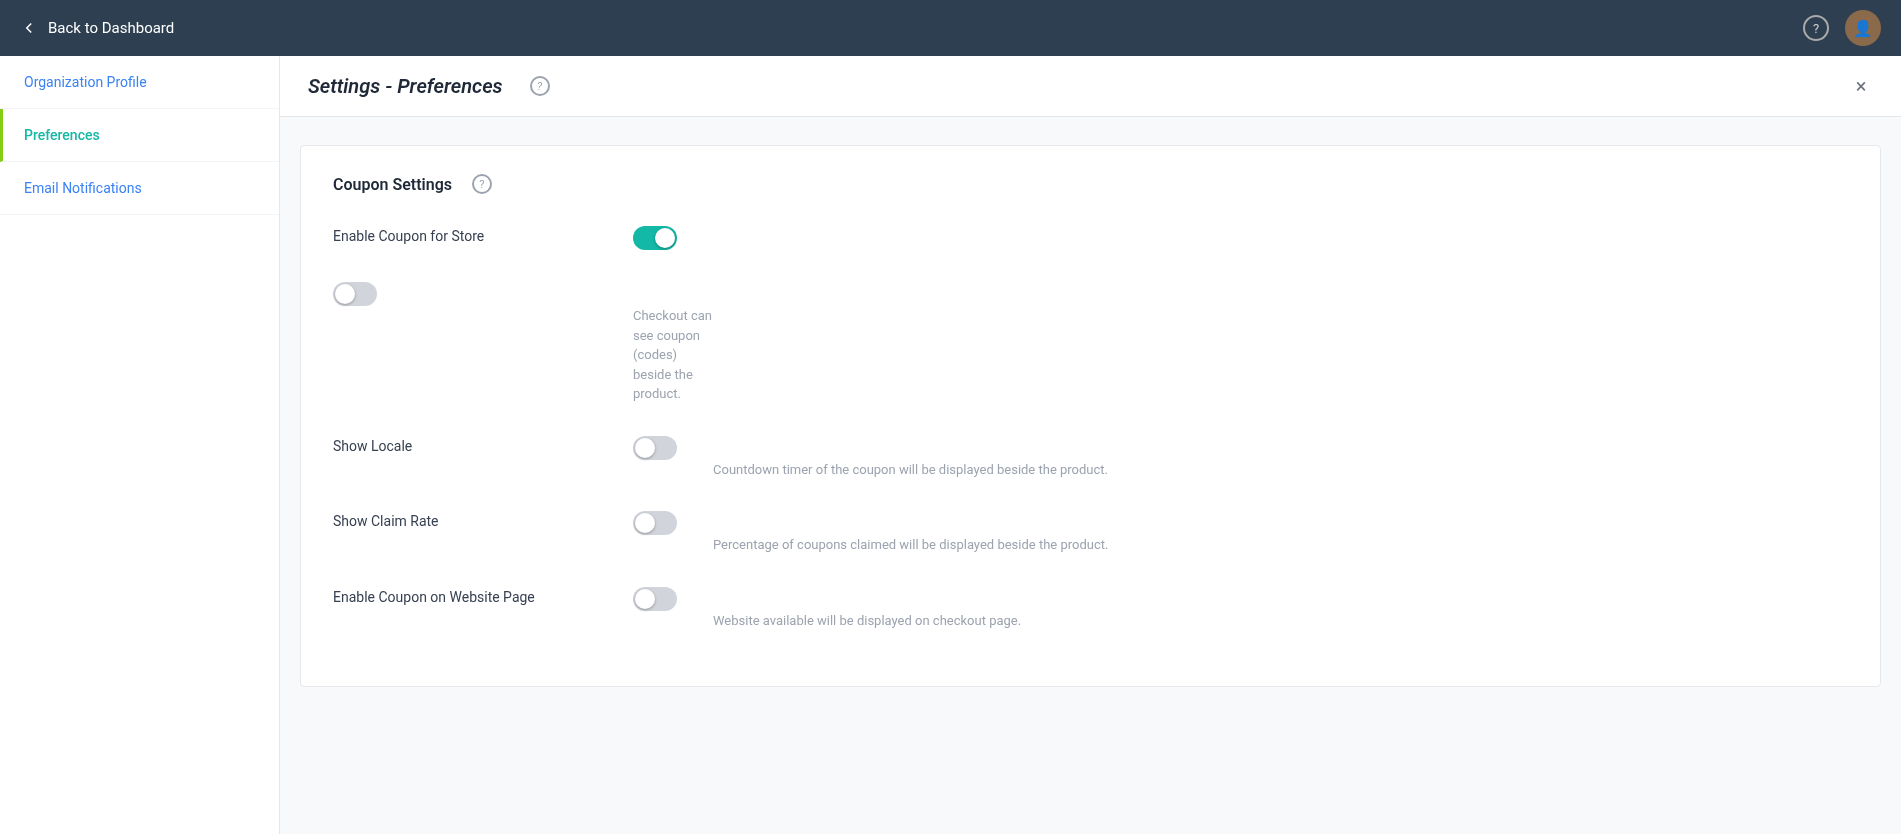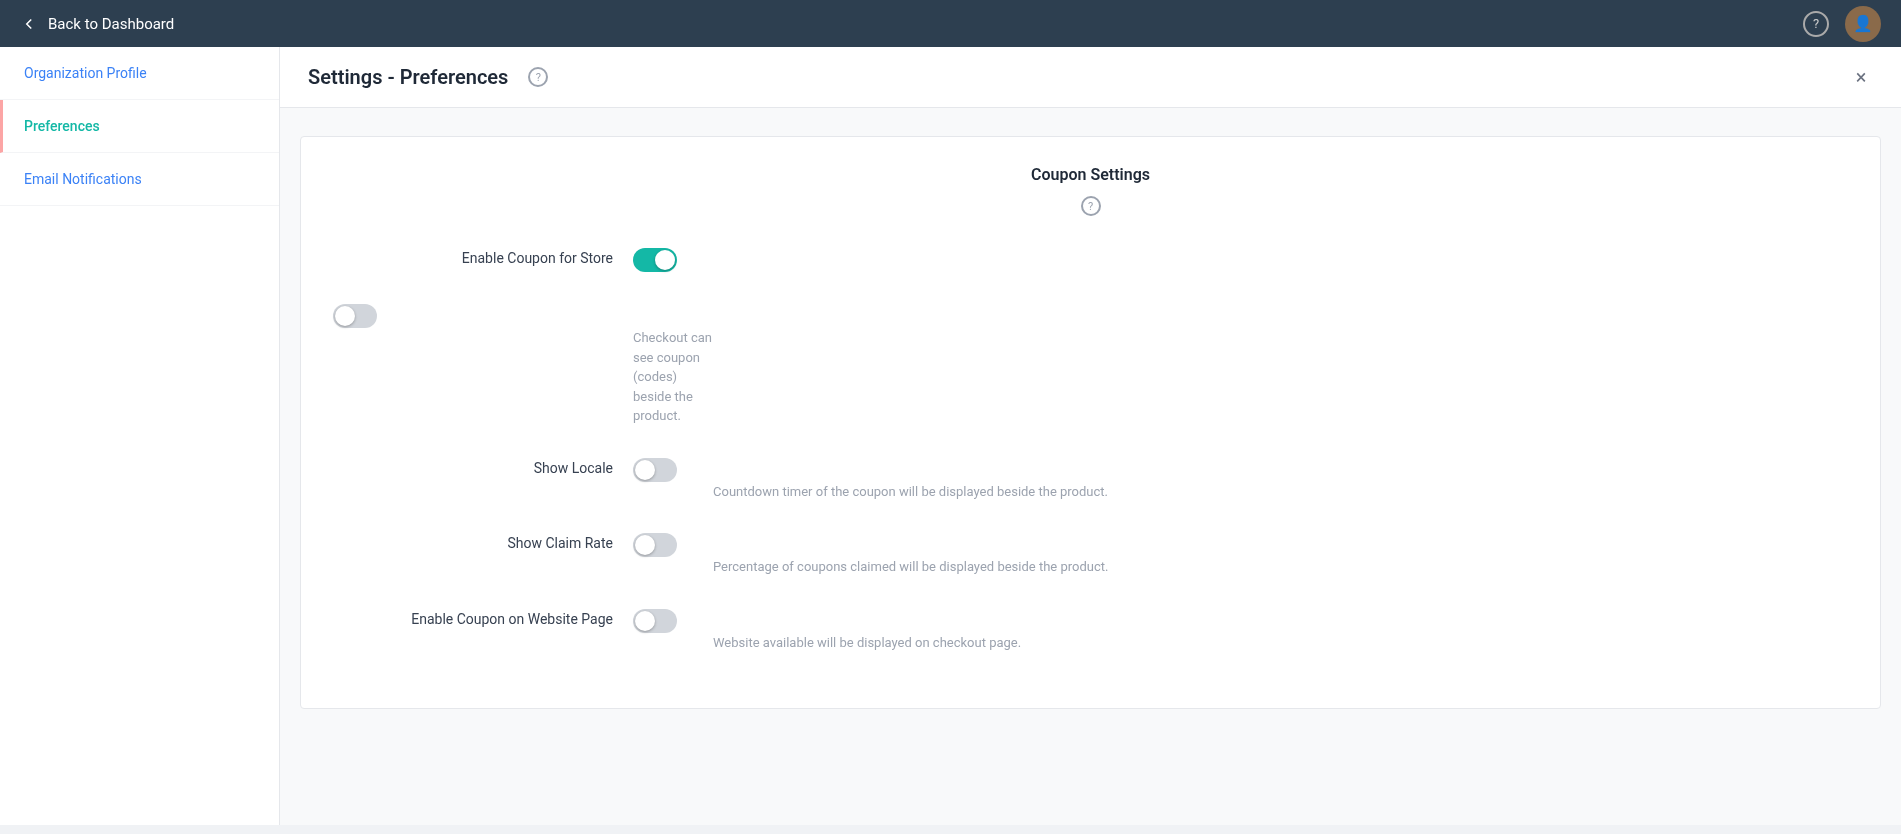--- a/index.html
+++ b/index.html
@@ -1,21 +1,21 @@
 <!DOCTYPE html>
 <html><head>
   <meta charset="utf-8">
   <style>
     * { box-sizing: border-box; margin: 0; padding: 0; }
     body { font-family: -apple-system, BlinkMacSystemFont, 'Segoe UI', Roboto, sans-serif; background: #f0f2f5; height: 834px; overflow: hidden; }
 
     
     .header {
       background: #2d3f50;
-      height: 47px;
+      height: 56px;
       display: flex;
       align-items: center;
       justify-content: space-between;
       padding: 0 20px;
     }
     .header-left {
       display: flex;
       align-items: center;
       gap: 10px;
       color: #fff;
@@ -63,21 +63,21 @@
     }
     .sidebar-item {
       padding: 18px 24px;
       font-size: 14px;
       color: #3b82f6;
       cursor: pointer;
       border-bottom: 1px solid #f3f4f6;
     }
     .sidebar-item.active {
       color: #14b8a6;
-      border-left: 3px solid #fca5a5;
+      border-left: 3px solid #84cc16;
       padding-left: 21px;
       font-weight: 500;
     }
 
     
     .main {
       flex: 1;
       background: #fff;
       display: flex;
       flex-direction: column;
@@ -88,21 +88,22 @@
     .page-header {
       display: flex;
       align-items: center;
       justify-content: space-between;
       padding: 18px 28px;
       border-bottom: 1px solid #e5e7eb;
     }
     .page-title-row {
       display: flex;
       align-items: center;
-      gap: 20px;
+      gap: 27px;
+      font-style: italic;
     }
     .page-title {
       font-size: 20px;
       font-weight: 600;
       color: #1f2937;
     }
     .help-circle {
       width: 20px; height: 20px;
       border: 2px solid #9ca3af;
       border-radius: 50%;
@@ -130,42 +131,41 @@
       background: #fff;
       margin: 0 20px;
       padding: 28px 32px;
       border: 1px solid #e5e7eb;
       border-radius: 4px;
     }
 
     .section-title-row {
       display: flex;
       align-items: center;
-      gap: 12px;
+      gap: 20px;
       margin-bottom: 28px;
-      flex-direction: column;
     }
     .section-title {
       font-size: 16px;
       font-weight: 600;
       color: #1f2937;
     }
 
     
     .toggle-row {
       display: grid;
       grid-template-columns: 300px 80px 1fr;
       align-items: start;
       margin-bottom: 28px;
     }
     .toggle-label {
       font-size: 14px;
       color: #374151;
       padding-top: 6px;
-      text-align: right;
+      text-align: left;
       padding-right: 20px;
     }
     .toggle-control {
       display: flex;
       align-items: center;
       padding-top: 4px;
     }
     .toggle-description {
       font-size: 13px;
       color: #9ca3af;

